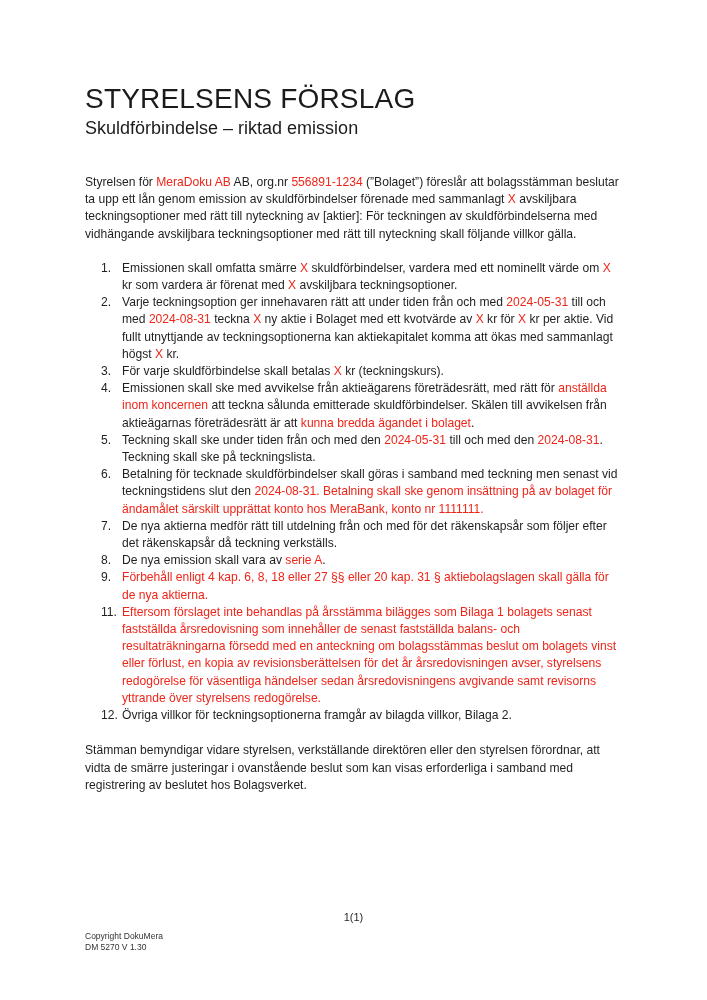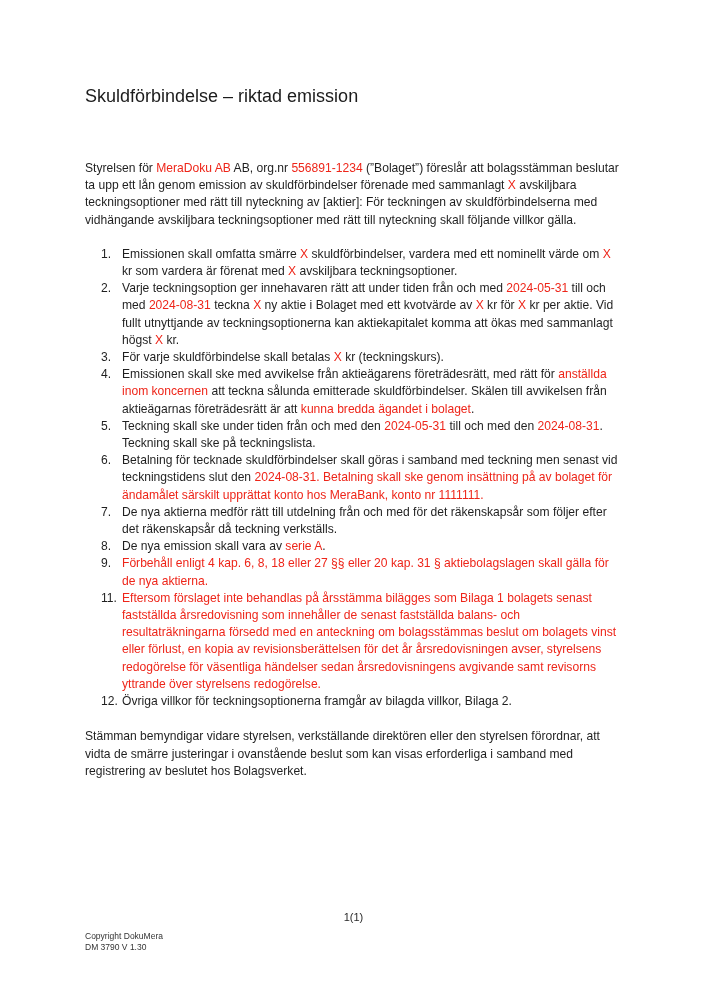--- a/index.html
+++ b/index.html
@@ -34,21 +34,21 @@
     margin-top: 5px;
     font-size: 18px;
     line-height: 16px;
     color: #1b1b1b;
   }
   .body-text {
     font-size: 12.1px;
     line-height: 17.2px;
   }
   .intro {
-    margin-top: 56px;
+    margin-top: 38px;
   }
   ol.terms {
     list-style: none;
     margin: 17px 0 0 0;
     padding: 0;
   }
   ol.terms li {
     display: flex;
     align-items: flex-start;
   }
@@ -82,20 +82,21 @@
     font-size: 8.5px;
     line-height: 11px;
     color: #333333;
   }
 </style>
 </head>
 <body>
 
 <div class="page">
   <div class="content">
+    <h1 class="doc-title">STYRELSENS FÖRSLAG</h1>
     <div class="doc-subtitle">Skuldförbindelse – riktad emission</div>
 
     <p class="body-text intro"><span>Styrelsen för </span><span class="red">MeraDoku AB</span><span> AB, org.nr </span><span class="red">556891-1234</span><span> (”Bolaget”) föreslår att bolagsstämman beslutar ta upp ett lån genom emission av skuldförbindelser förenade med sammanlagt </span><span class="red">X</span><span> avskiljbara teckningsoptioner med rätt till nyteckning av [aktier]: För teckningen av skuldförbindelserna med vidhängande avskiljbara teckningsoptioner med rätt till nyteckning skall följande villkor gälla.</span></p>
 
     <ol class="terms body-text">
         <li>
           <span class="num">1.</span>
           <div class="li-text"><span>Emissionen skall omfatta smärre </span><span class="red">X</span><span> skuldförbindelser, vardera med ett nominellt värde om </span><span class="red">X</span><span> kr som vardera är förenat med </span><span class="red">X</span><span> avskiljbara teckningsoptioner.</span></div>
         </li>
         <li>
@@ -139,15 +140,15 @@
           <div class="li-text"><span>Övriga villkor för teckningsoptionerna framgår av bilagda villkor, Bilaga 2.</span></div>
         </li>
       </ol>
 
     <p class="body-text closing"><span>Stämman bemyndigar vidare styrelsen, verkställande direktören eller den styrelsen förordnar, att vidta de smärre justeringar i ovanstående beslut som kan visas erforderliga i samband med registrering av beslutet hos Bolagsverket.</span></p>
   </div>
 
   <div class="page-number">1(1)</div>
   <div class="footer-id">
     <div>Copyright DokuMera</div>
-    <div>DM 3790 V 1.30</div>
+    <div>DM 5270 V 1.30</div>
   </div>
 </div>
 
 </body></html>

